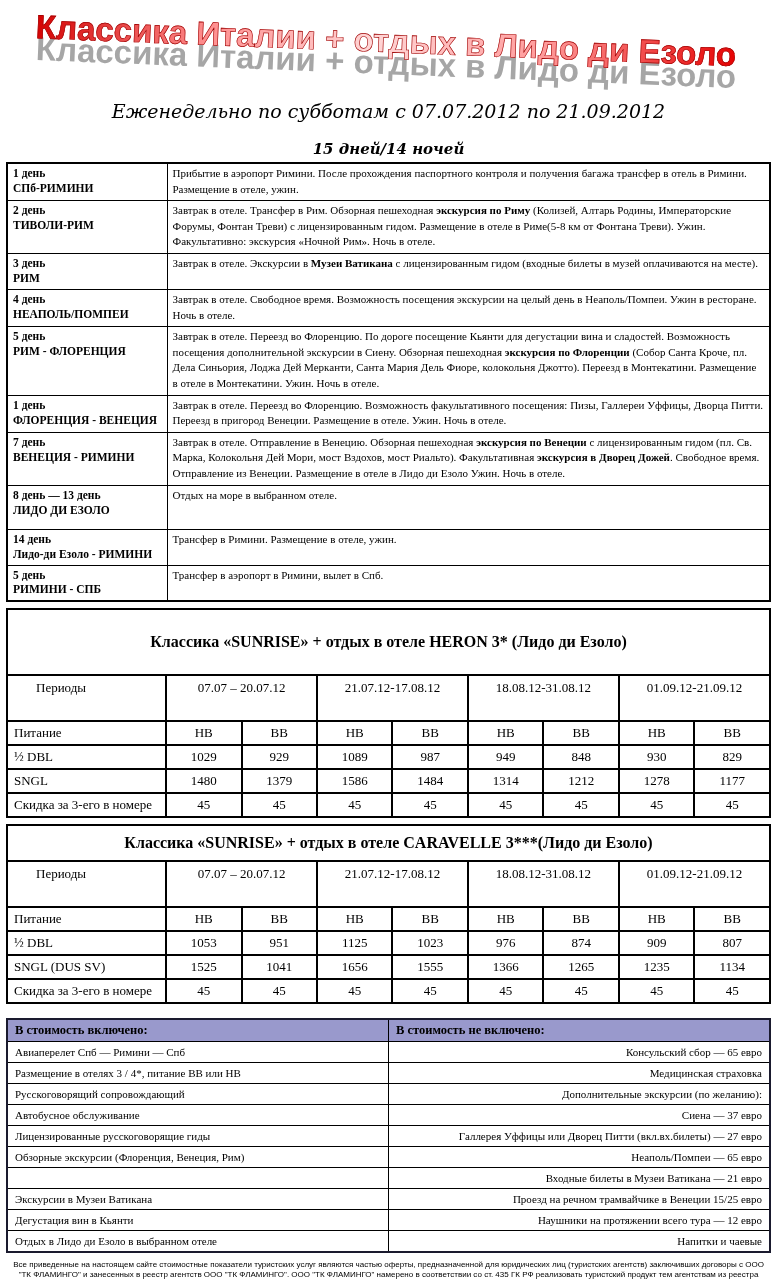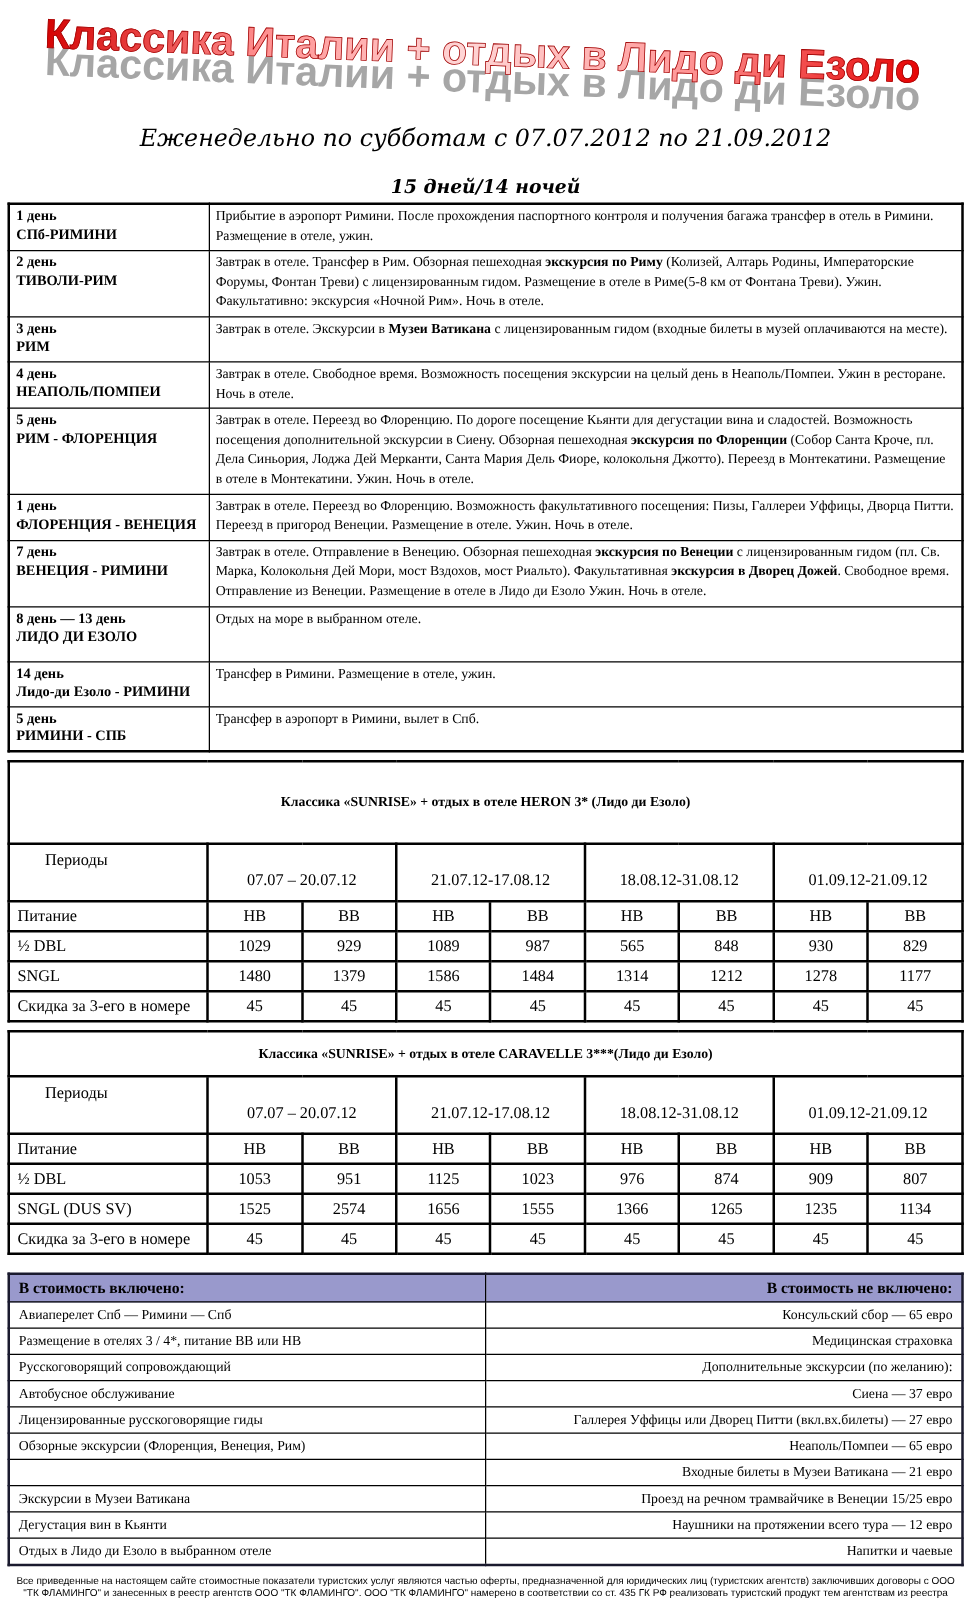--- a/index.html
+++ b/index.html
@@ -74,44 +74,44 @@
   
   .price-table { margin-top: 6px; border: 2px solid #000; }
   .price-table td {
     border: 2px solid #000;
     text-align: center;
     font-size: 13px;
     padding: 2px 3px;
   }
   .price-table .title-cell {
     font-weight: 700;
-    font-size: 11px;
+    font-size: 16px;
     height: 36px;
     vertical-align: middle;
   }
   .price-table.first .title-cell { height: 66px; }
   .price-table .row-label { text-align: left; width: 158px; padding-left: 6px; }
-  .price-table .period-cell { vertical-align: top; height: 46px; padding-top: 20px; }
+  .price-table .period-cell { vertical-align: top; height: 46px; padding-top: 4px; }
   .price-table .periods-label { vertical-align: top; padding-top: 4px; padding-left: 28px; }
   .price-table .num-cell { width: 75px; height: 24px; }
 
   
   .inc-table { margin-top: 14px; border: 2px solid #1a1a2e; }
   .inc-table td {
     border: 1.5px solid #000;
     font-size: 11px;
     padding: 3px 7px;
     height: 21px;
     vertical-align: middle;
   }
   .inc-table .inc-head {
     background: #9999CC;
     font-weight: 700;
     font-size: 12.5px;
-    text-align: right;
+    text-align: left;
     height: 22px;
   }
   .inc-table .inc-left { width: 50%; text-align: left; }
   .inc-table .inc-right { text-align: right; }
 
   
   .footer {
     margin-top: 7px;
     font-family: "Liberation Sans", sans-serif;
     font-size: 8px;
@@ -231,21 +231,21 @@
             <td class="num-cell">BB</td>
             <td class="num-cell">HB</td>
             <td class="num-cell">BB</td>
           </tr>
           <tr>
             <td class="row-label">½ DBL</td>
             <td class="num-cell">1029</td>
             <td class="num-cell">929</td>
             <td class="num-cell">1089</td>
             <td class="num-cell">987</td>
-            <td class="num-cell">565</td>
+            <td class="num-cell">949</td>
             <td class="num-cell">848</td>
             <td class="num-cell">930</td>
             <td class="num-cell">829</td>
           </tr>
           <tr>
             <td class="row-label">SNGL</td>
             <td class="num-cell">1480</td>
             <td class="num-cell">1379</td>
             <td class="num-cell">1586</td>
             <td class="num-cell">1484</td>
@@ -297,21 +297,21 @@
             <td class="num-cell">1125</td>
             <td class="num-cell">1023</td>
             <td class="num-cell">976</td>
             <td class="num-cell">874</td>
             <td class="num-cell">909</td>
             <td class="num-cell">807</td>
           </tr>
           <tr>
             <td class="row-label">SNGL (DUS SV)</td>
             <td class="num-cell">1525</td>
-            <td class="num-cell">2574</td>
+            <td class="num-cell">1041</td>
             <td class="num-cell">1656</td>
             <td class="num-cell">1555</td>
             <td class="num-cell">1366</td>
             <td class="num-cell">1265</td>
             <td class="num-cell">1235</td>
             <td class="num-cell">1134</td>
           </tr>
           <tr>
             <td class="row-label">Скидка за 3-его в номере</td>
             <td class="num-cell">45</td>

